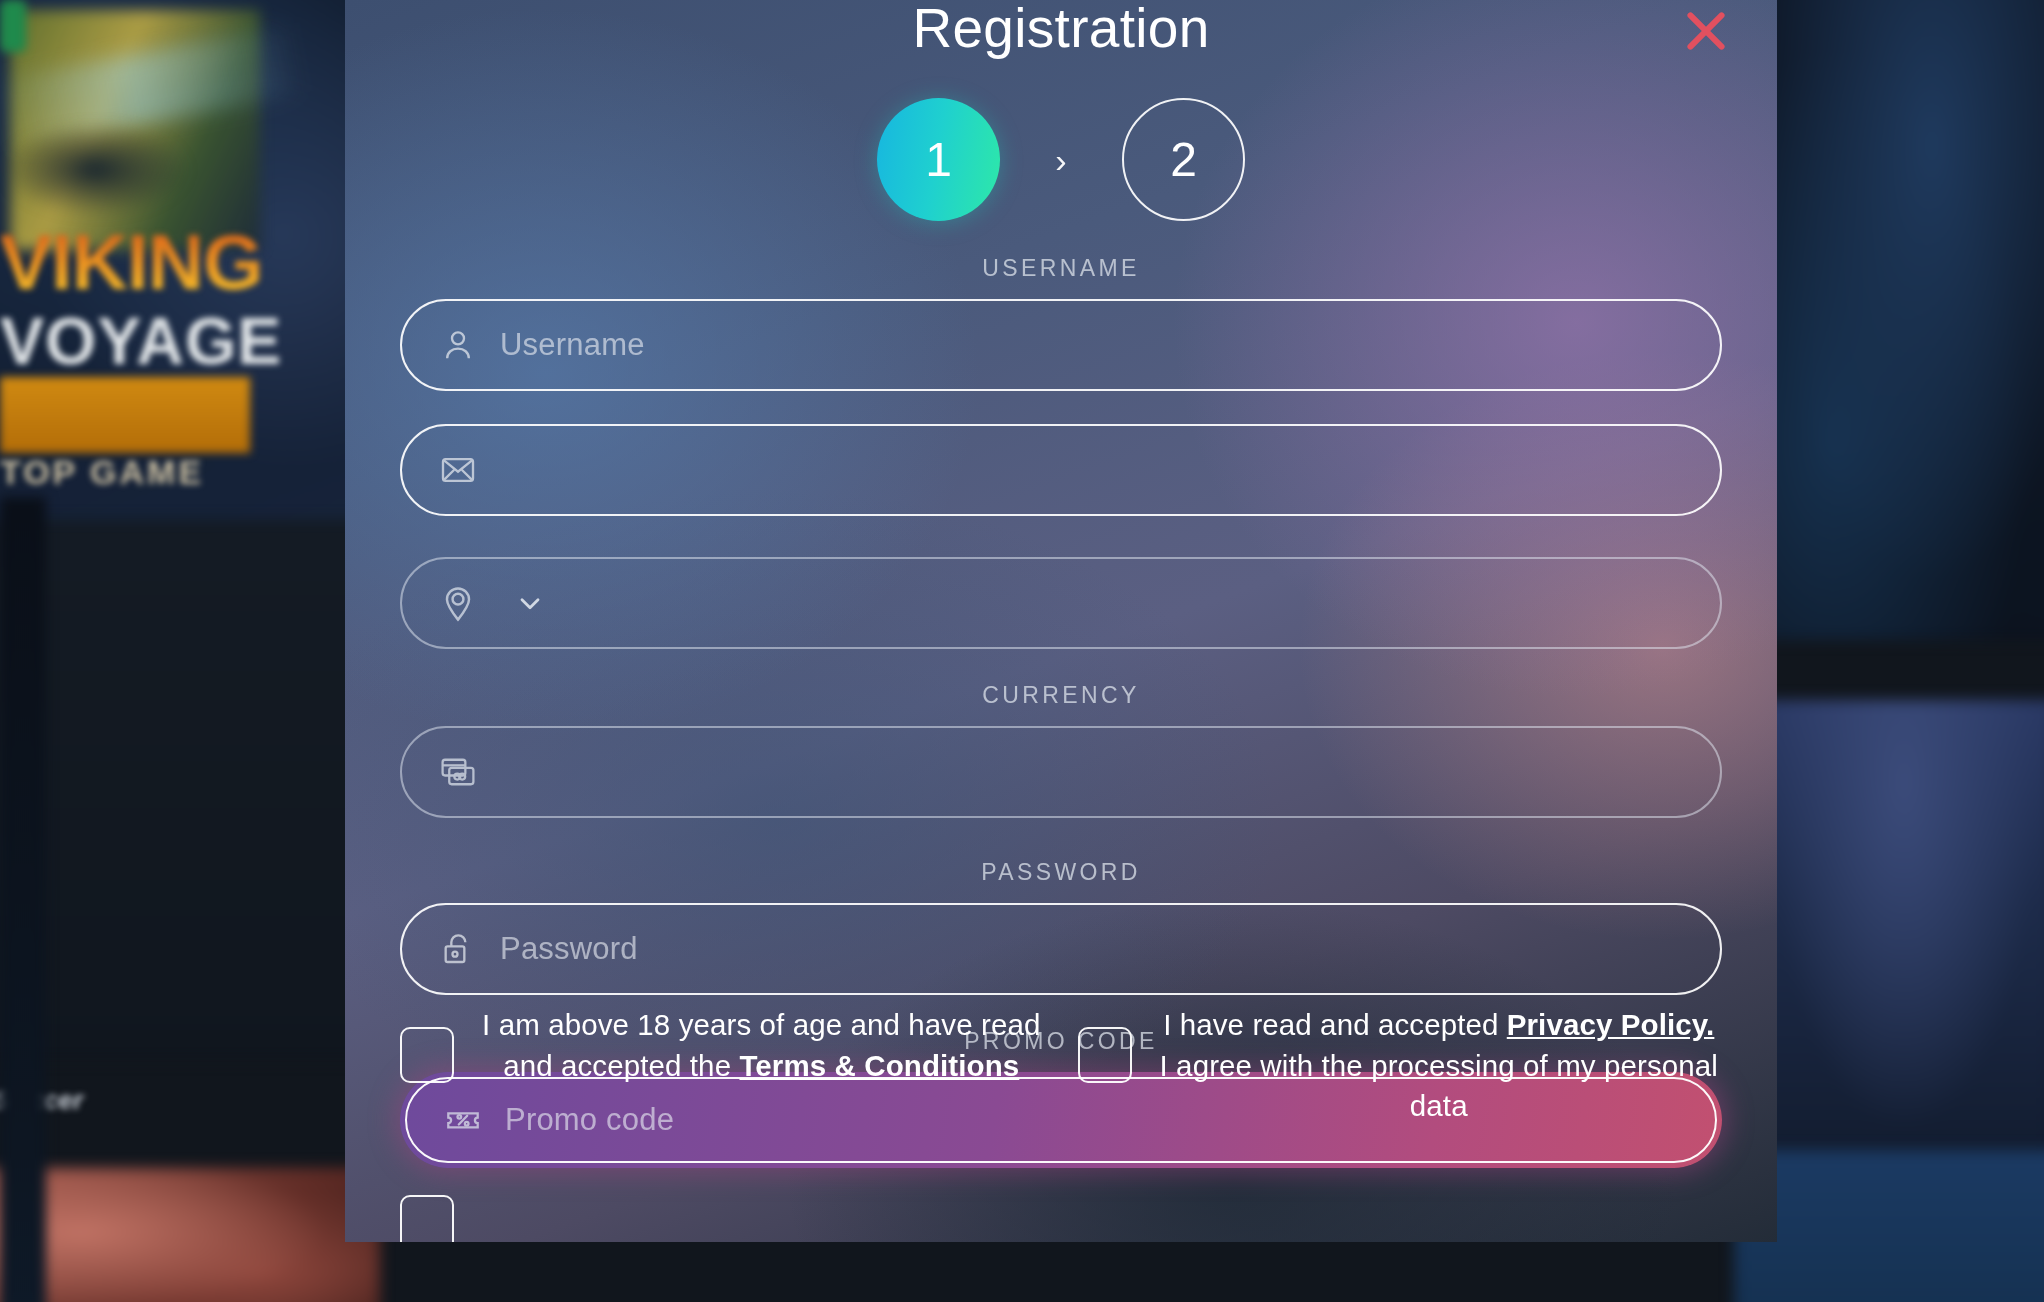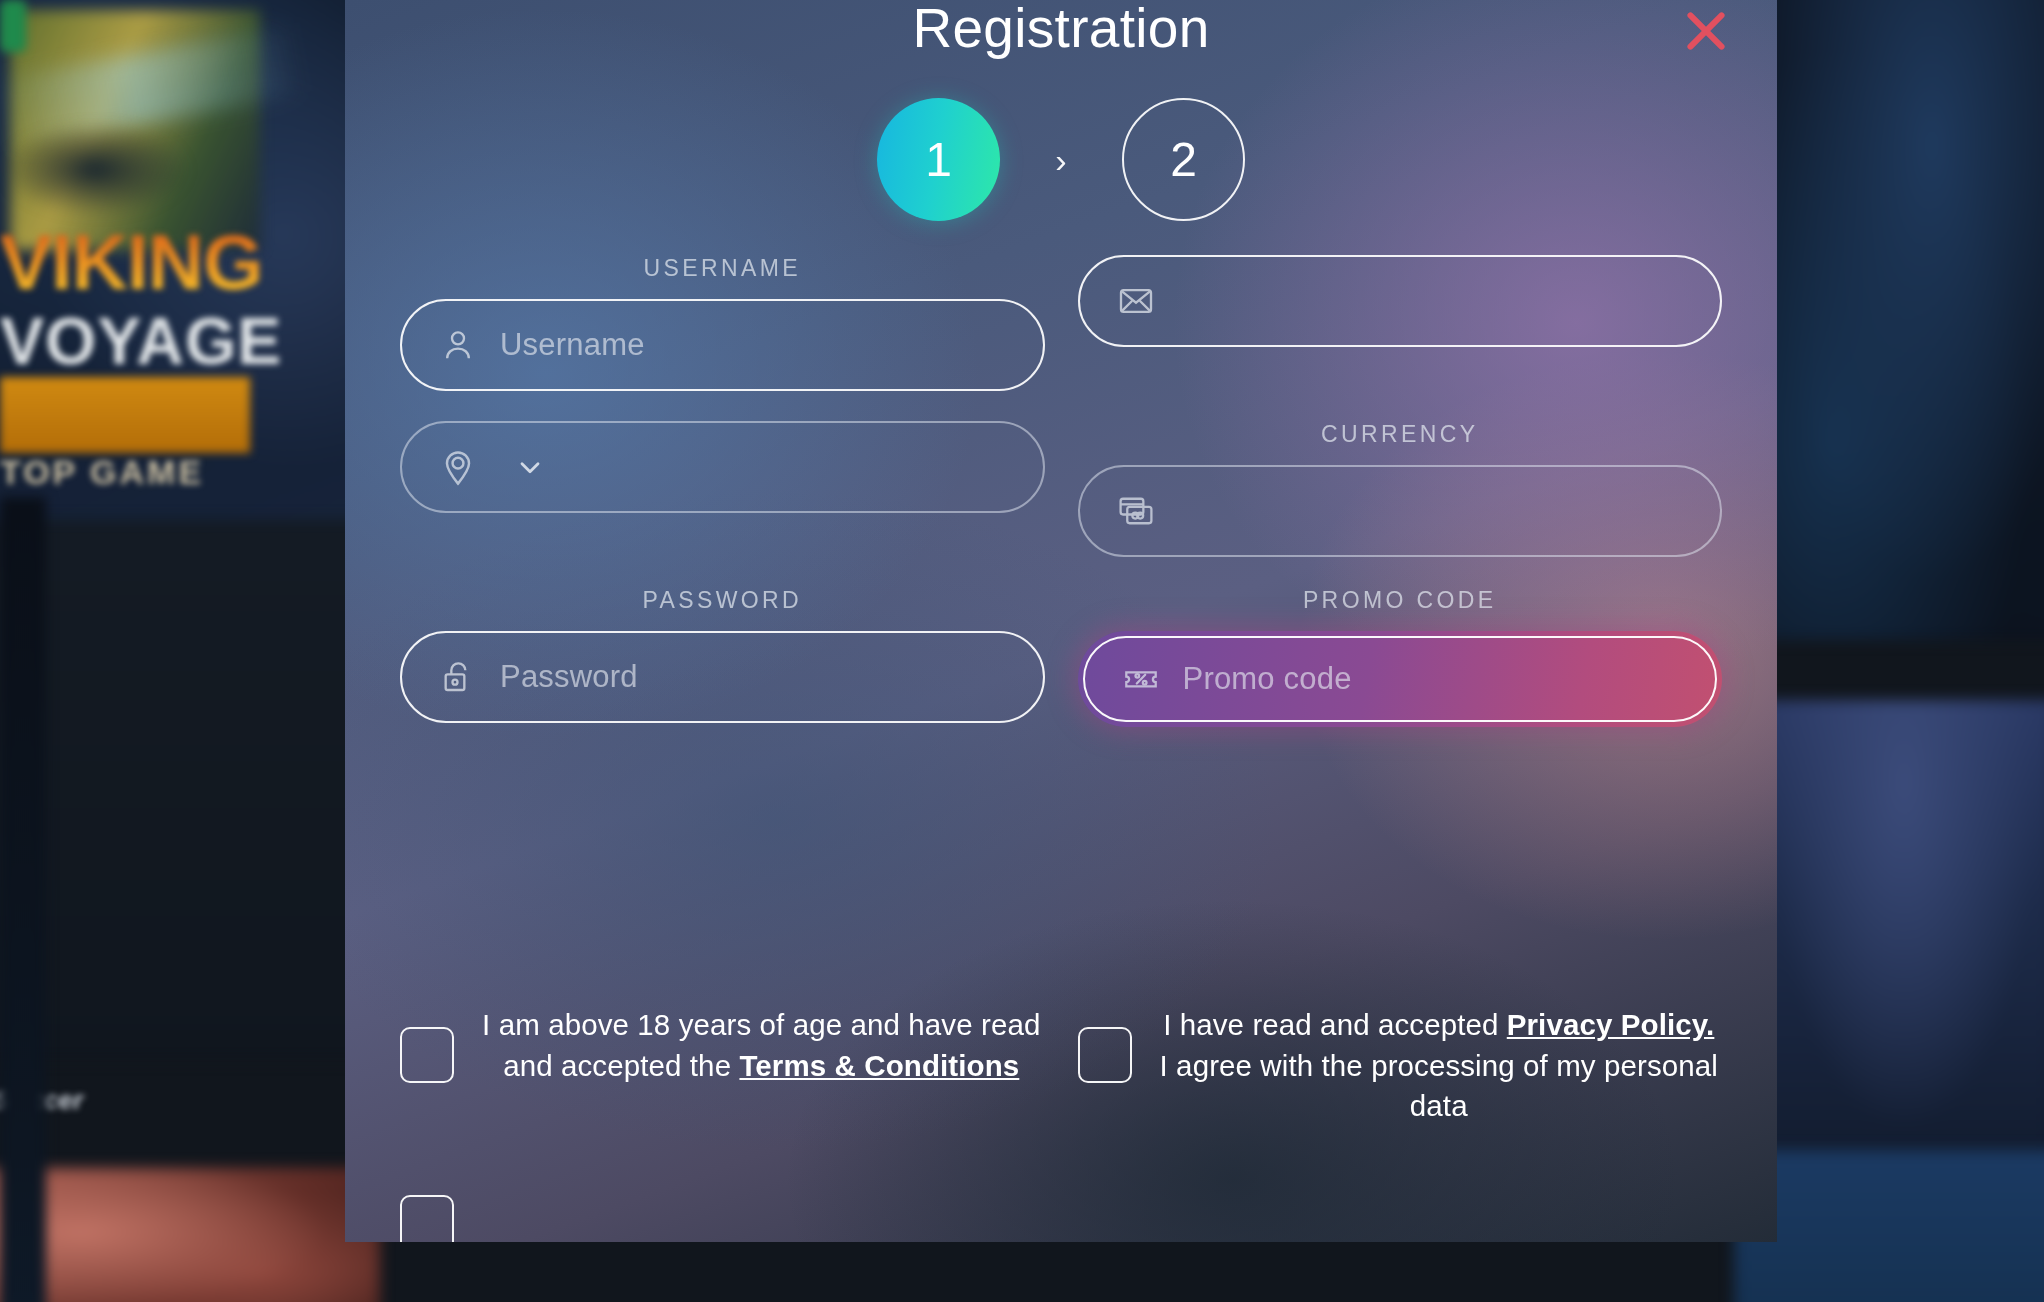--- a/index.html
+++ b/index.html
@@ -208,21 +208,22 @@
 
   
   .form-area {
     position: absolute;
     left: 0; right: 0; top: 255px;
     padding: 0 55px;
   }
   .form-row {
     display: flex;
     gap: 33px;
-    margin-bottom: 30px;
+    margin-bottom: 41px;
+    flex-direction: column;
   }
   .field { flex: 1 1 0; min-width: 0; }
 
   .field-label {
     display: block;
     text-align: center;
     color: rgba(226,231,238,.72);
     font-size: 23px;
     letter-spacing: 3.4px;
     margin-bottom: 17px;

